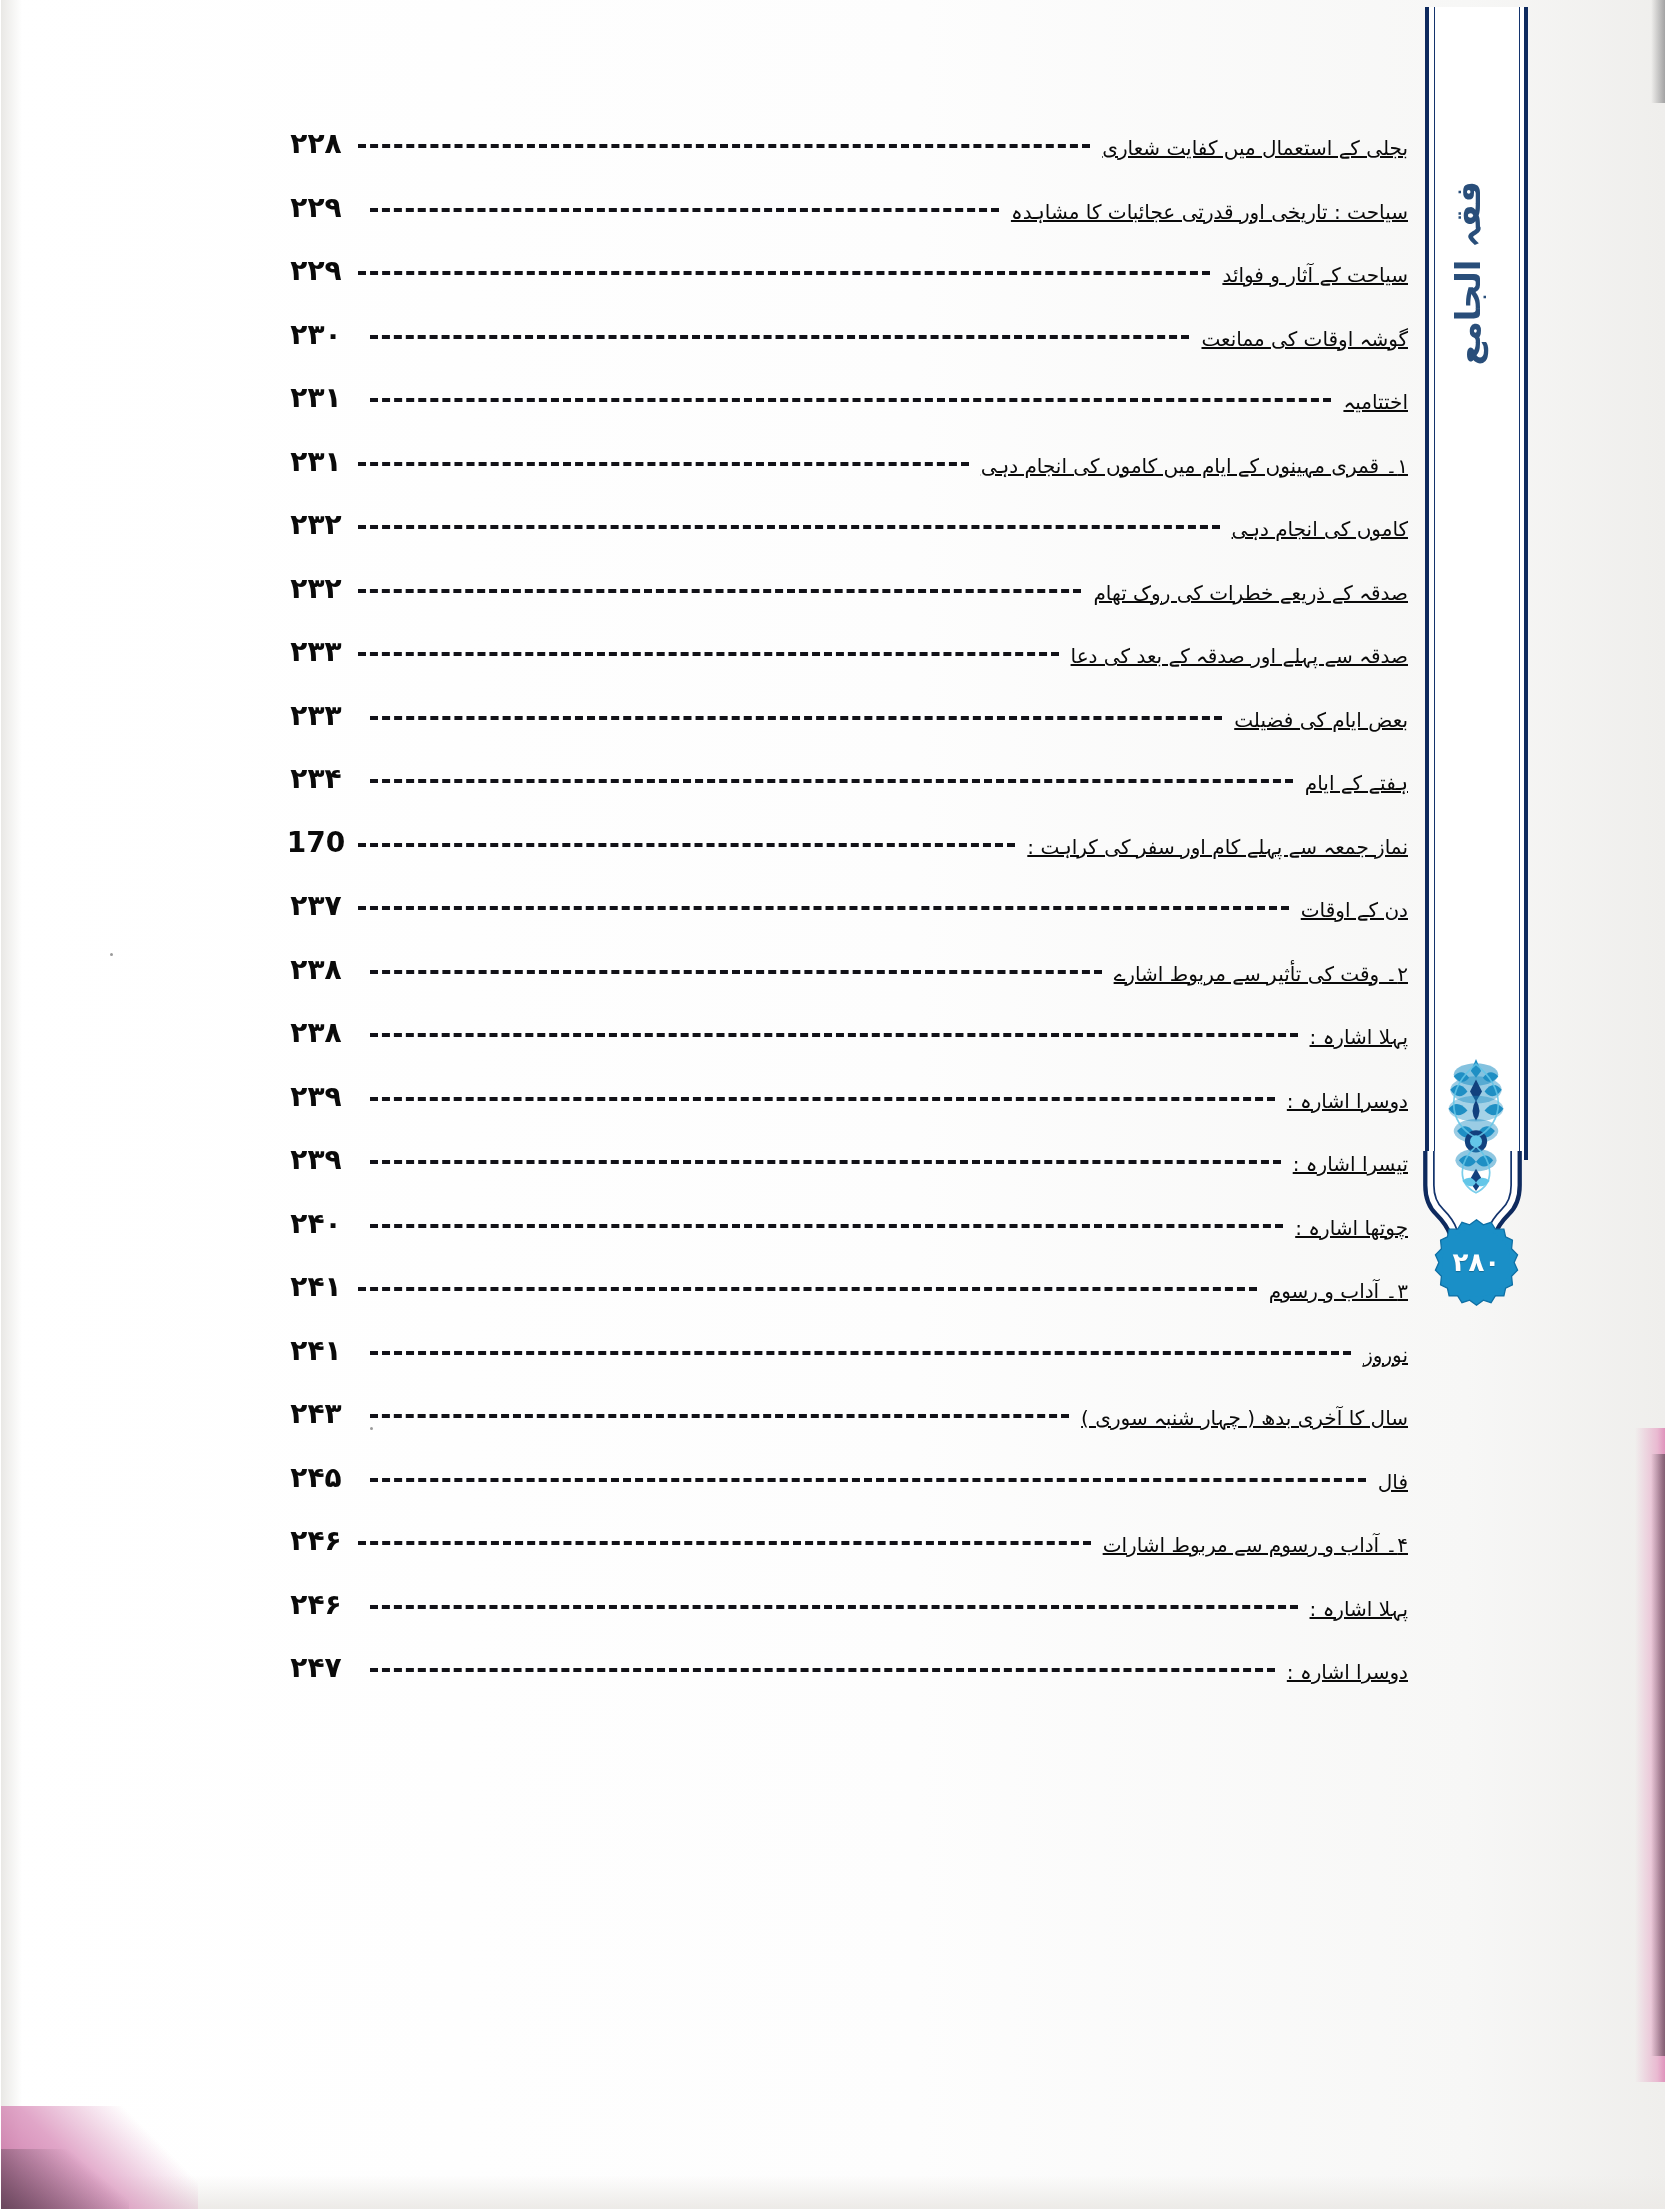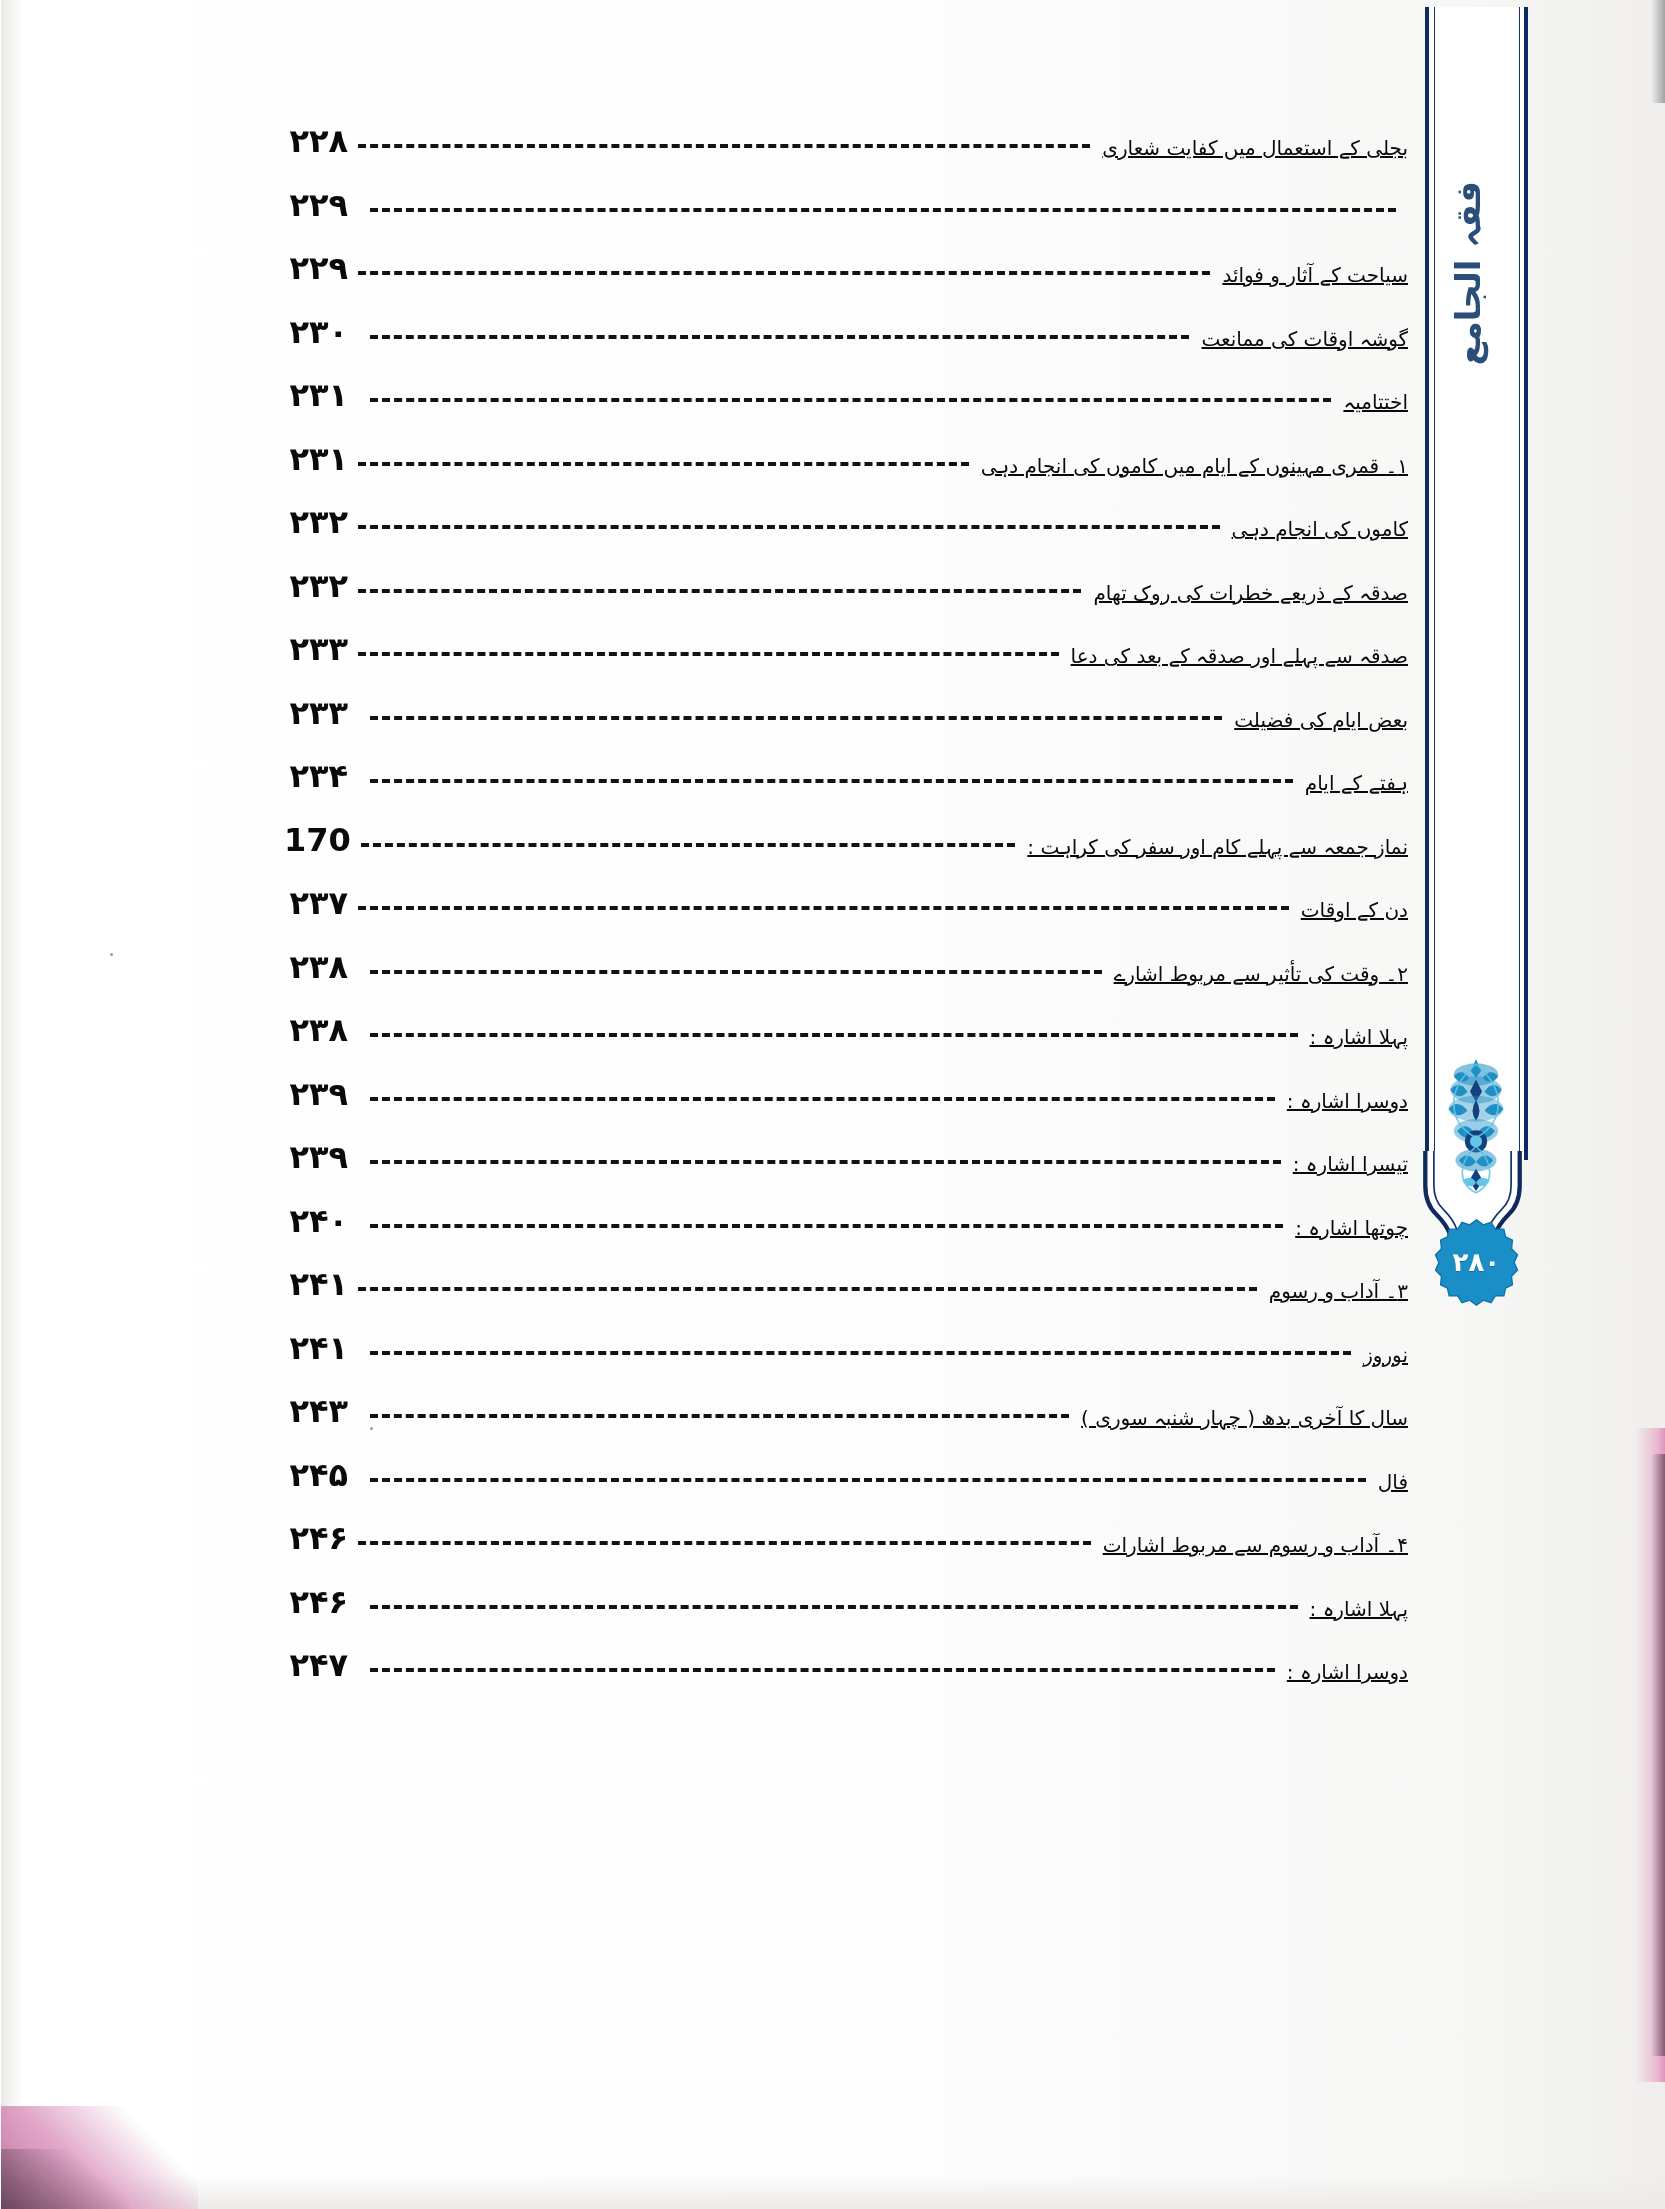--- a/index.html
+++ b/index.html
@@ -143,26 +143,26 @@
   .toc-leader{
     flex:1 1 auto;
     height:0;
     border-bottom:4.3px dashed #121218;
     margin:0 12px 13.8px 10.3px;
     min-width:34px;
   }
   .toc-page{
     flex:0 0 auto;
     color:#0a0a0a;
-    font-size:32px;
+    font-size:28px;
     font-weight:bold;
     white-space:nowrap;
     padding-bottom:1.7px;
     min-width:64px;
-    text-align:right;
+    text-align:center;
     font-family:"DejaVu Sans","Liberation Sans",sans-serif;
   }
   
   .toc-row.gap .toc-leader{margin-left:22.4px;}
 
   .corner-speck{
     position:absolute;width:3.4px;height:3.4px;border-radius:50%;
     background:#9a9a9a;
   }
 </style>
@@ -240,20 +240,21 @@
   <div class="rail-title">فقہ الجامع</div>
 
   <div class="toc">
 
   <div class="toc-row">
         <span class="toc-title">بجلی کے استعمال میں کفایت شعاری</span>
         <span class="toc-leader"></span>
         <span class="toc-page">۲۲۸</span>
       </div>
       <div class="toc-row gap">
+        <span class="toc-title">سیاحت : تاریخی اور قدرتی عجائبات کا مشاہدہ</span>
         <span class="toc-leader"></span>
         <span class="toc-page">۲۲۹</span>
       </div>
       <div class="toc-row">
         <span class="toc-title">سیاحت کے آثار و فوائد</span>
         <span class="toc-leader"></span>
         <span class="toc-page">۲۲۹</span>
       </div>
       <div class="toc-row gap">
         <span class="toc-title">گوشہ اوقات کی ممانعت</span>

